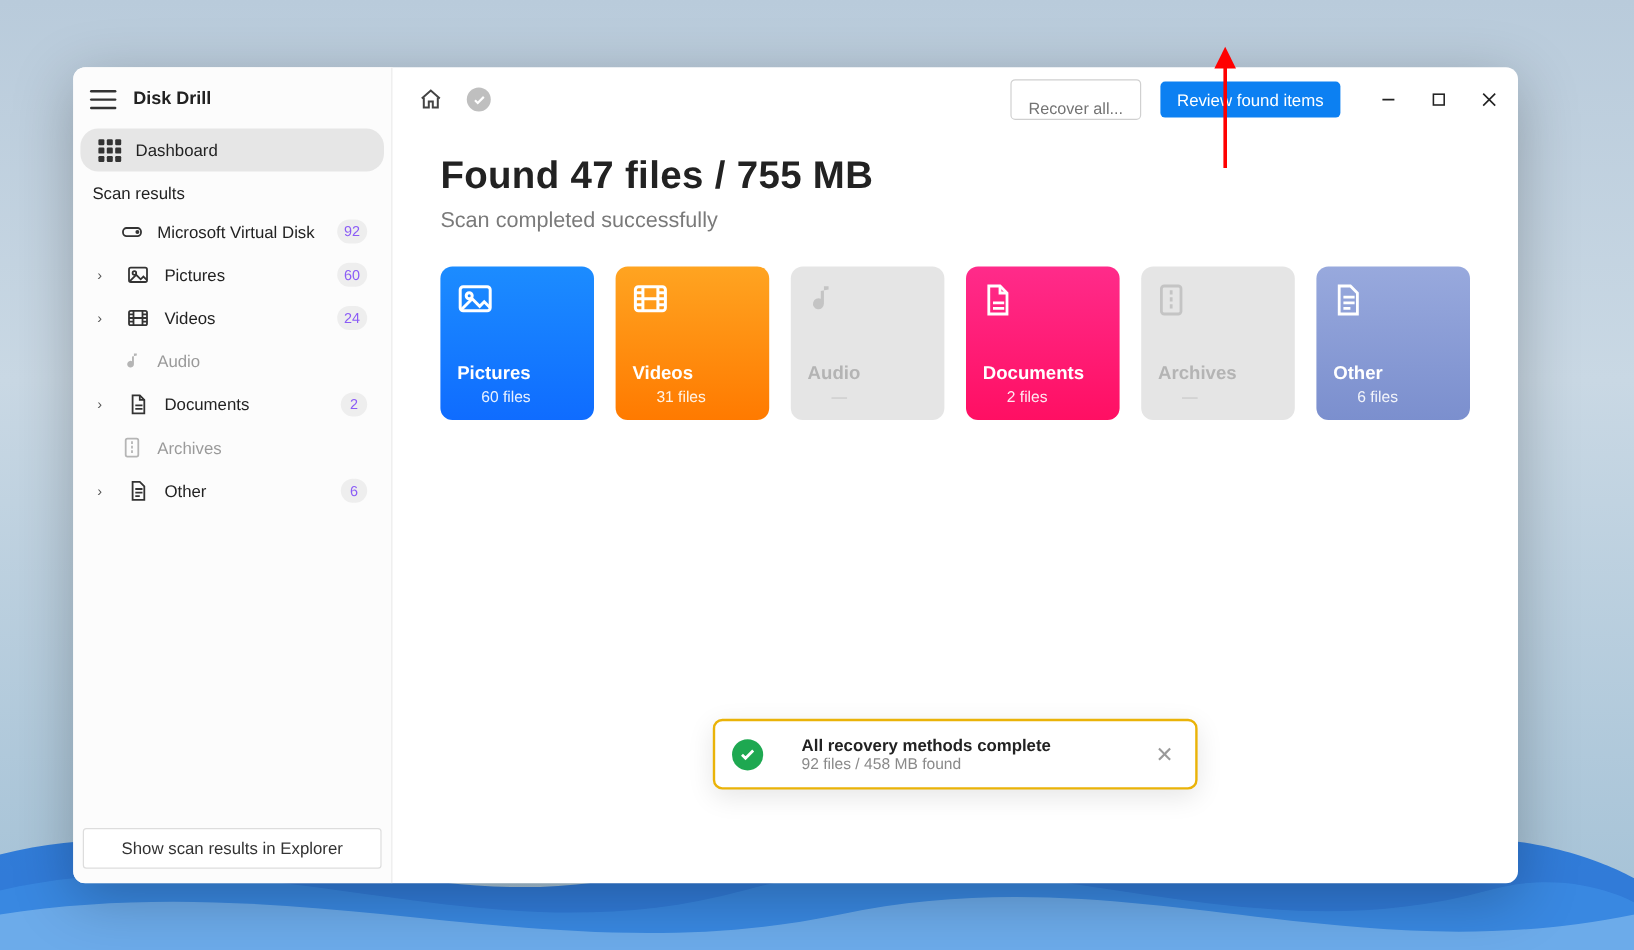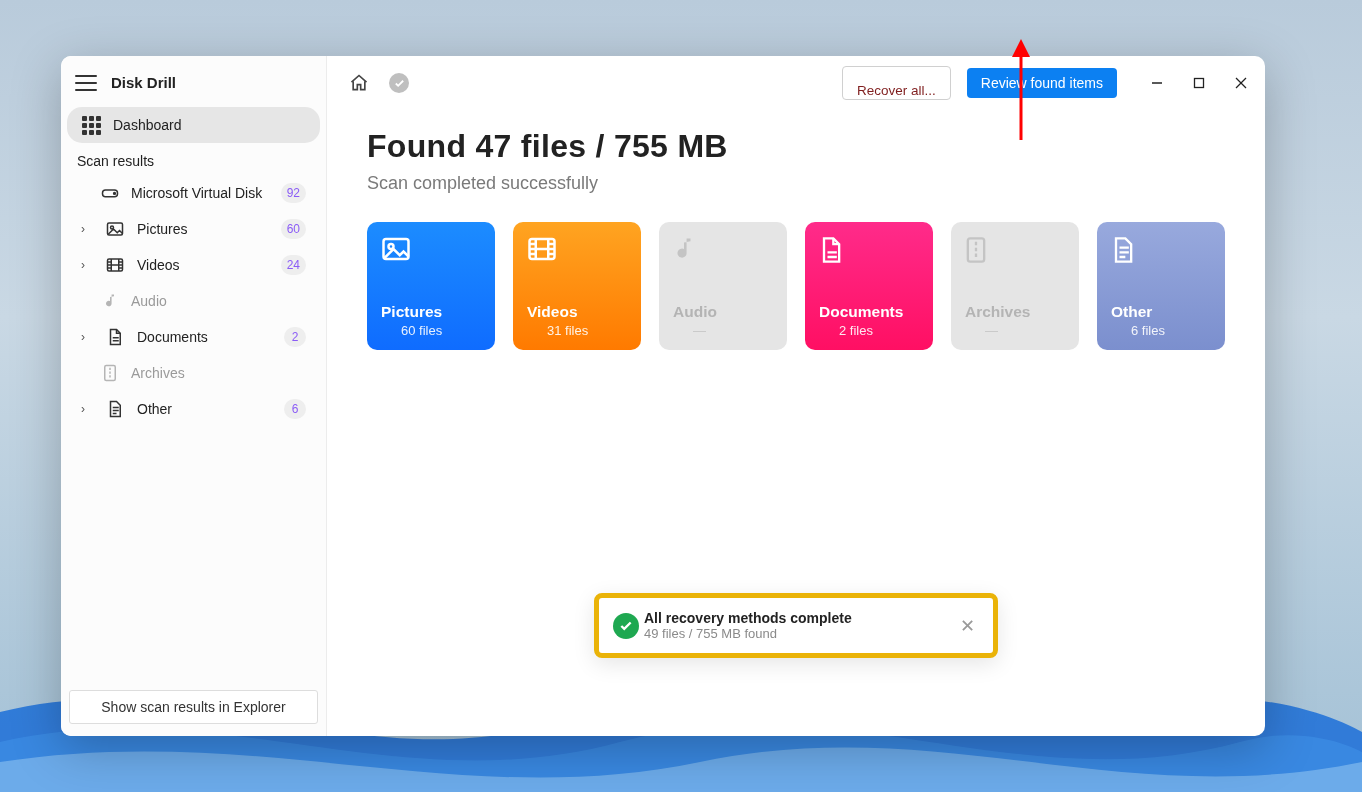--- a/index.html
+++ b/index.html
@@ -76,21 +76,21 @@
   }
   .tb-left { display:flex; align-items:center; gap:18px; margin-left:6px;}
   .icon-btn { width:24px; height:24px; display:flex; align-items:center; justify-content:center; cursor:pointer; color:#444;}
   .badge-check {
     width:20px; height:20px; border-radius:50%; background:#bfbfbf; color:#fff;
     display:flex; align-items:center; justify-content:center; font-size:11px;
   }
   .tb-right { margin-left:auto; display:flex; align-items:center; gap:16px;}
   .btn-outline {
     height:30px; padding:16px 14px; border:1px solid #d0d0d0; background:#fff; border-radius:4px;
-    font-size:13.5px; color:#7f1d1d; cursor:pointer;
+    font-size:13.5px; color:#737373; cursor:pointer;
   }
   .btn-primary {
     height:30px; padding:0 14px; border:none; background:#0c80f2; color:#fff; border-radius:4px;
     font-size:14px; cursor:pointer;
   }
   .win-ctrls { display:flex; gap:22px; margin-left:14px;}
   .win-ctrl { width:20px; height:20px; display:flex; align-items:center; justify-content:center; color:#222; cursor:pointer; font-size:14px;}
   .win-ctrl svg { stroke:#222; }
 
   .content { padding: 18px 40px 0 40px; }
@@ -111,23 +111,23 @@
   .card.pictures  { background: linear-gradient(180deg,#1c8cff 0%, #0f6cff 100%); }
   .card.videos    { background: linear-gradient(180deg,#ffa421 0%, #ff7a00 100%); }
   .card.audio     { background: #e5e5e5; }
   .card.documents { background: linear-gradient(180deg,#ff2b8a 0%, #ff0f63 100%); }
   .card.archives  { background: #e5e5e5; }
   .card.other     { background: linear-gradient(180deg,#98a9dd 0%, #7b8fce 100%); }
 
   
   .toast {
     position:absolute; left:50%; transform:translateX(-50%); bottom:78px;
-    width:404px; background:#fff; border:5px solid #eab308; border-radius:8px;
+    width:404px; background:#fff; border:2px solid #eab308; border-radius:8px;
     box-shadow: 0 6px 22px rgba(0,0,0,.10);
-    display:flex; align-items:center; padding:12px 14px; gap:5px;
+    display:flex; align-items:center; padding:12px 14px; gap:32px;
   }
   .toast .check {
     width:26px; height:26px; border-radius:50%; background:#1ea851; color:#fff;
     display:flex; align-items:center; justify-content:center; font-size:14px; flex-shrink:0;
   }
   .toast .t-body { flex:1; }
   .toast .t-title { font-size:14px; font-weight:600; color:#222;}
   .toast .t-sub { font-size:13px; color:#8a8a8a;}
   .toast .t-close { color:#9a9a9a; font-size:18px; cursor:pointer; padding:2px 4px;}
 
@@ -377,21 +377,21 @@
     </div>
 
     <div class="toast">
       <div class="check">
         <svg width="14" height="14" viewBox="0 0 24 24" fill="none" stroke="#fff" stroke-width="4">
             <path d="M4 12 l5 5 L20 6"></path>
           </svg>
       </div>
       <div class="t-body">
         <div class="t-title">All recovery methods complete</div>
-        <div class="t-sub">49 files / 755 MB found</div>
+        <div class="t-sub">92 files / 458 MB found</div>
       </div>
       <div class="t-close">✕</div>
     </div>
 
   </div>
 </div>
 
 <div class="arrow">
   <svg width="30" height="110" viewBox="0 0 30 110">
     <defs></defs>

